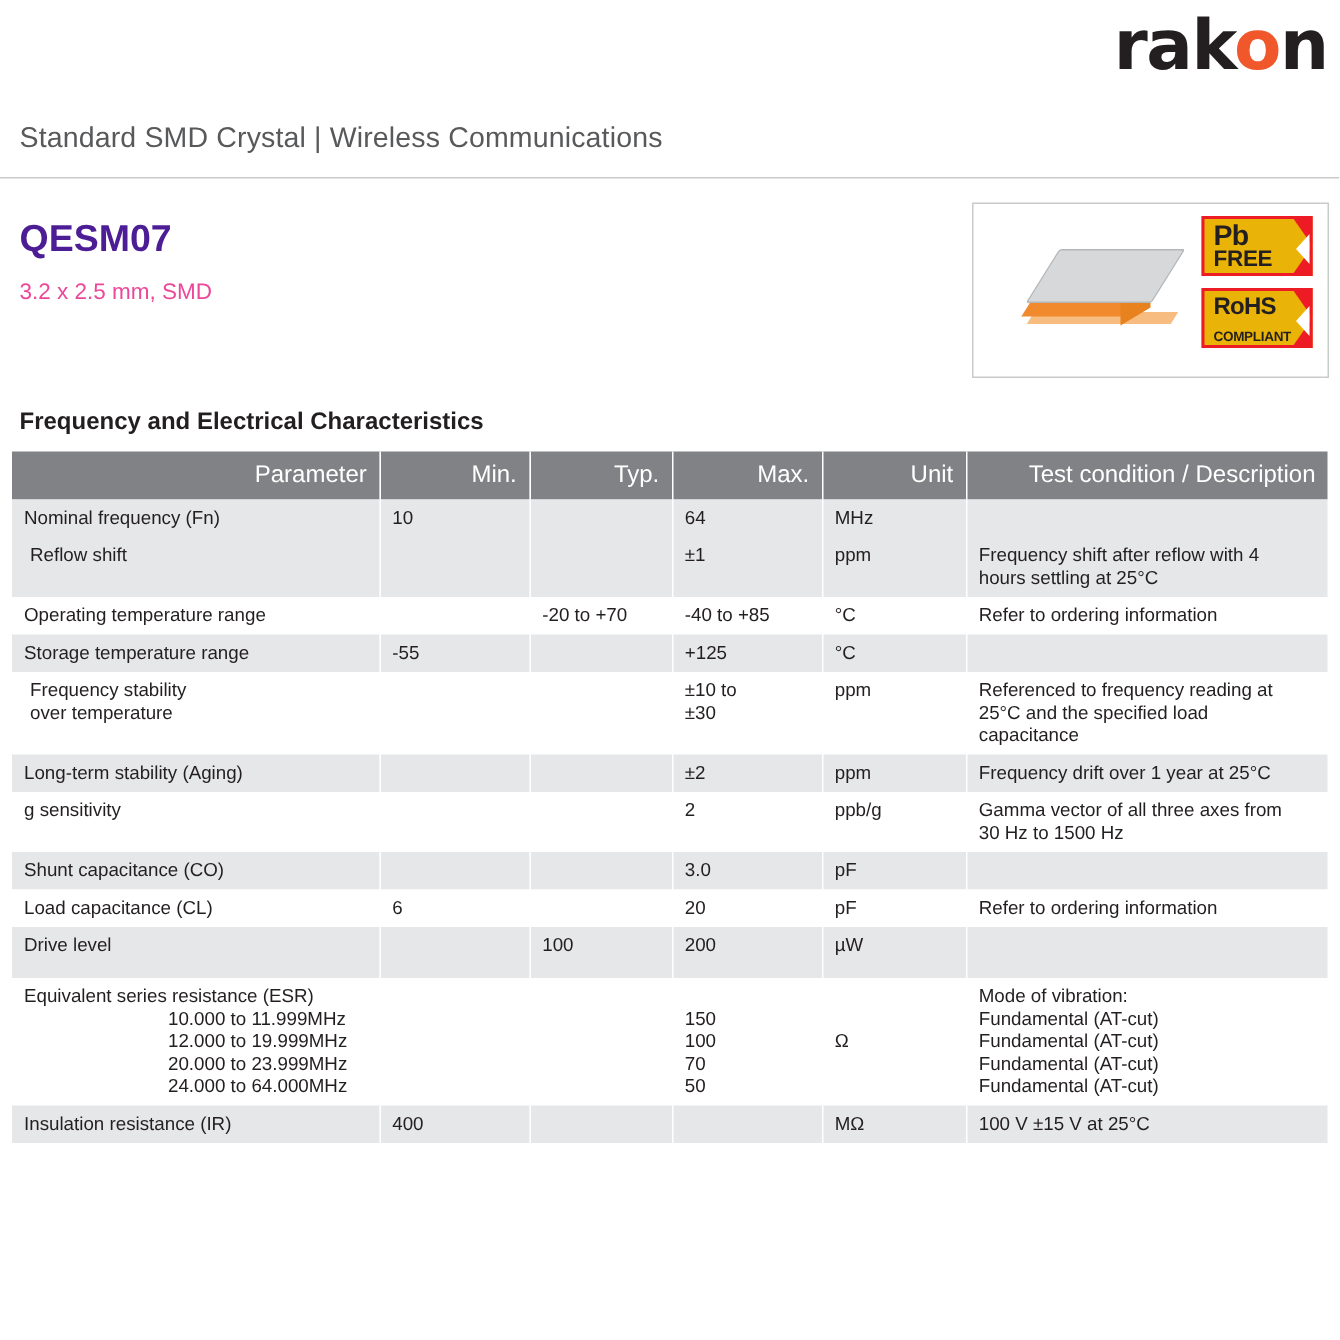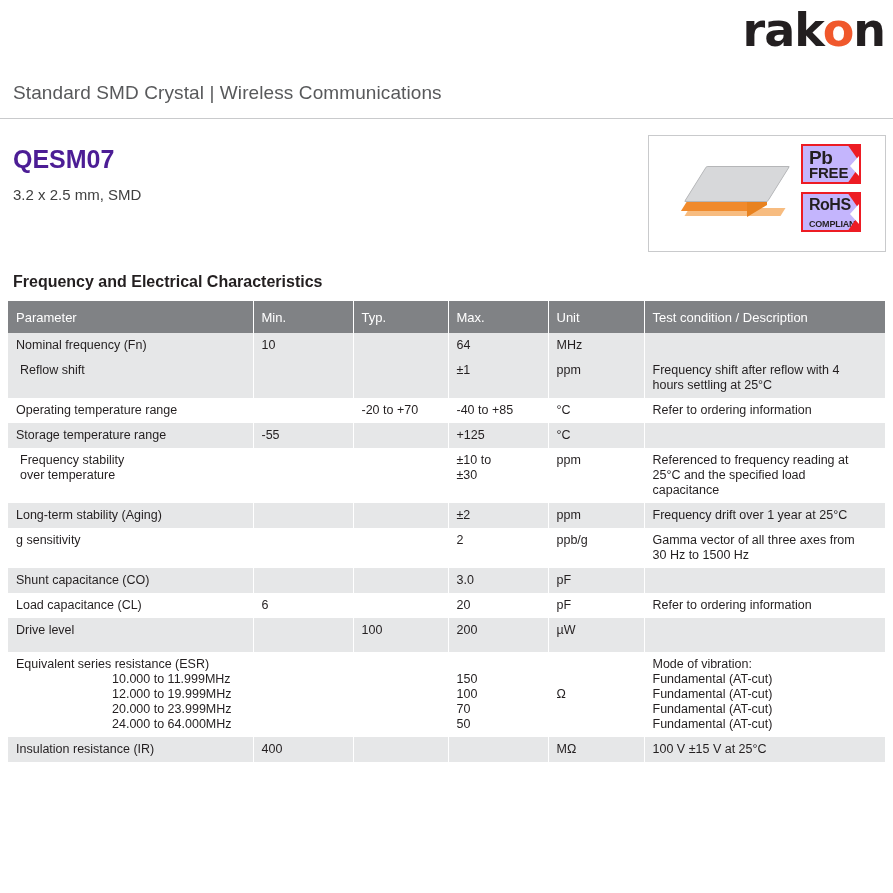--- a/index.html
+++ b/index.html
@@ -92,21 +92,21 @@
     font-size: 25px;
     font-weight: bold;
     color: #4c1d95;
     letter-spacing: 0px;
   }
   .product-sub {
     position: absolute;
     left: 13px;
     top: 68px;
     font-size: 15px;
-    color: #404040;
+    color: #ec4899;
   }
 
   .img-box {
     position: absolute;
     left: 648px;
     top: 17px;
     width: 236px;
     height: 115px;
     border: 1px solid #c9cacc;
     background: #ffffff;
@@ -160,26 +160,26 @@
   }
 
   .cert {
     position: absolute;
     right: 8px;
     top: 8px;
     width: 76px;
   }
   .cert-badge {
     position: relative;
-    width: 60px;
+    width: 74px;
     height: 40px;
     border: 2px solid #ed1c24;
     margin-bottom: 8px;
     box-sizing: border-box;
-    background: #c4b5fd;
+    background: #eab308;
   }
   .cert-badge .big {
     position: absolute;
     left: 6px;
     top: 1px;
     font-size: 19px;
     font-weight: bold;
     color: #231f20;
     letter-spacing: -0.5px;
   }
@@ -226,23 +226,23 @@
   table.spec {
     border-collapse: collapse;
     width: 877px;
     margin-left: 8px;
     table-layout: fixed;
     font-size: 12.5px;
   }
   table.spec th {
     background: #808285;
     color: #ffffff;
-    text-align: left;
+    text-align: right;
     font-weight: normal;
-    font-size: 13px;
+    font-size: 16px;
     padding: 6px 8px;
     border-right: 1px solid #ffffff;
     height: 20px;
     vertical-align: middle;
   }
   table.spec th:last-child { border-right: none; }
   table.spec td {
     padding: 5px 8px;
     vertical-align: top;
     border-right: 1px solid #ffffff;

